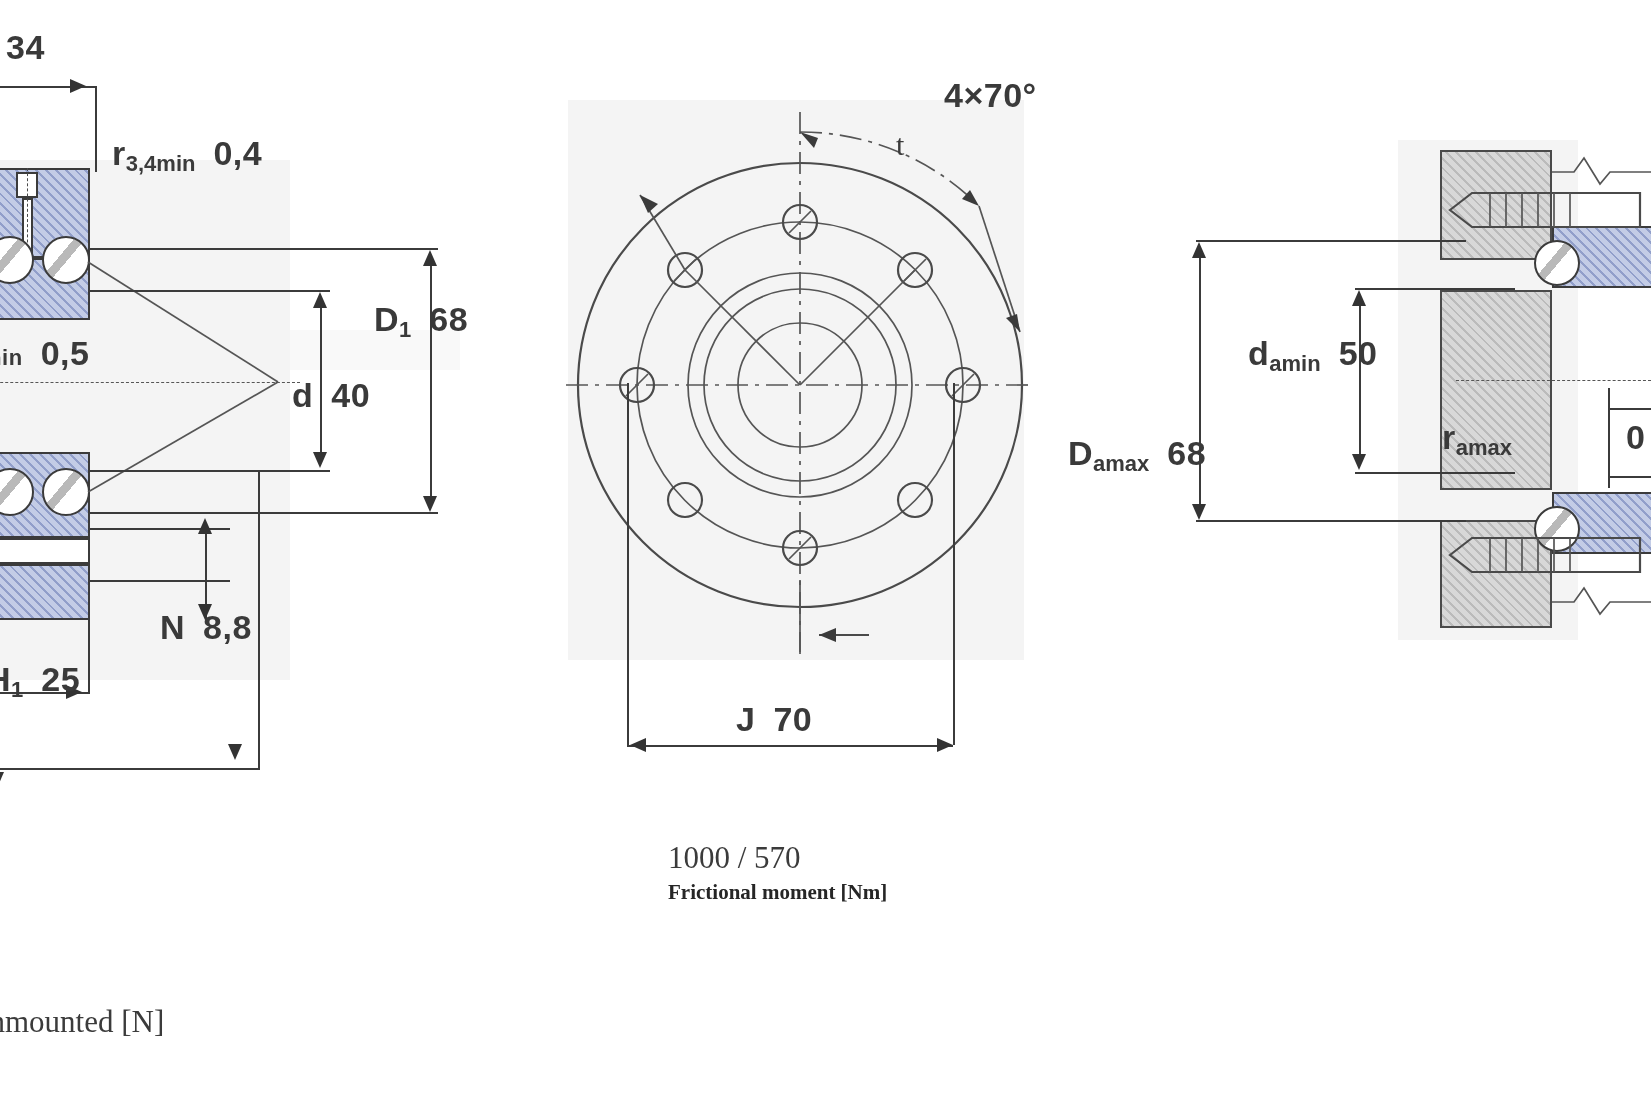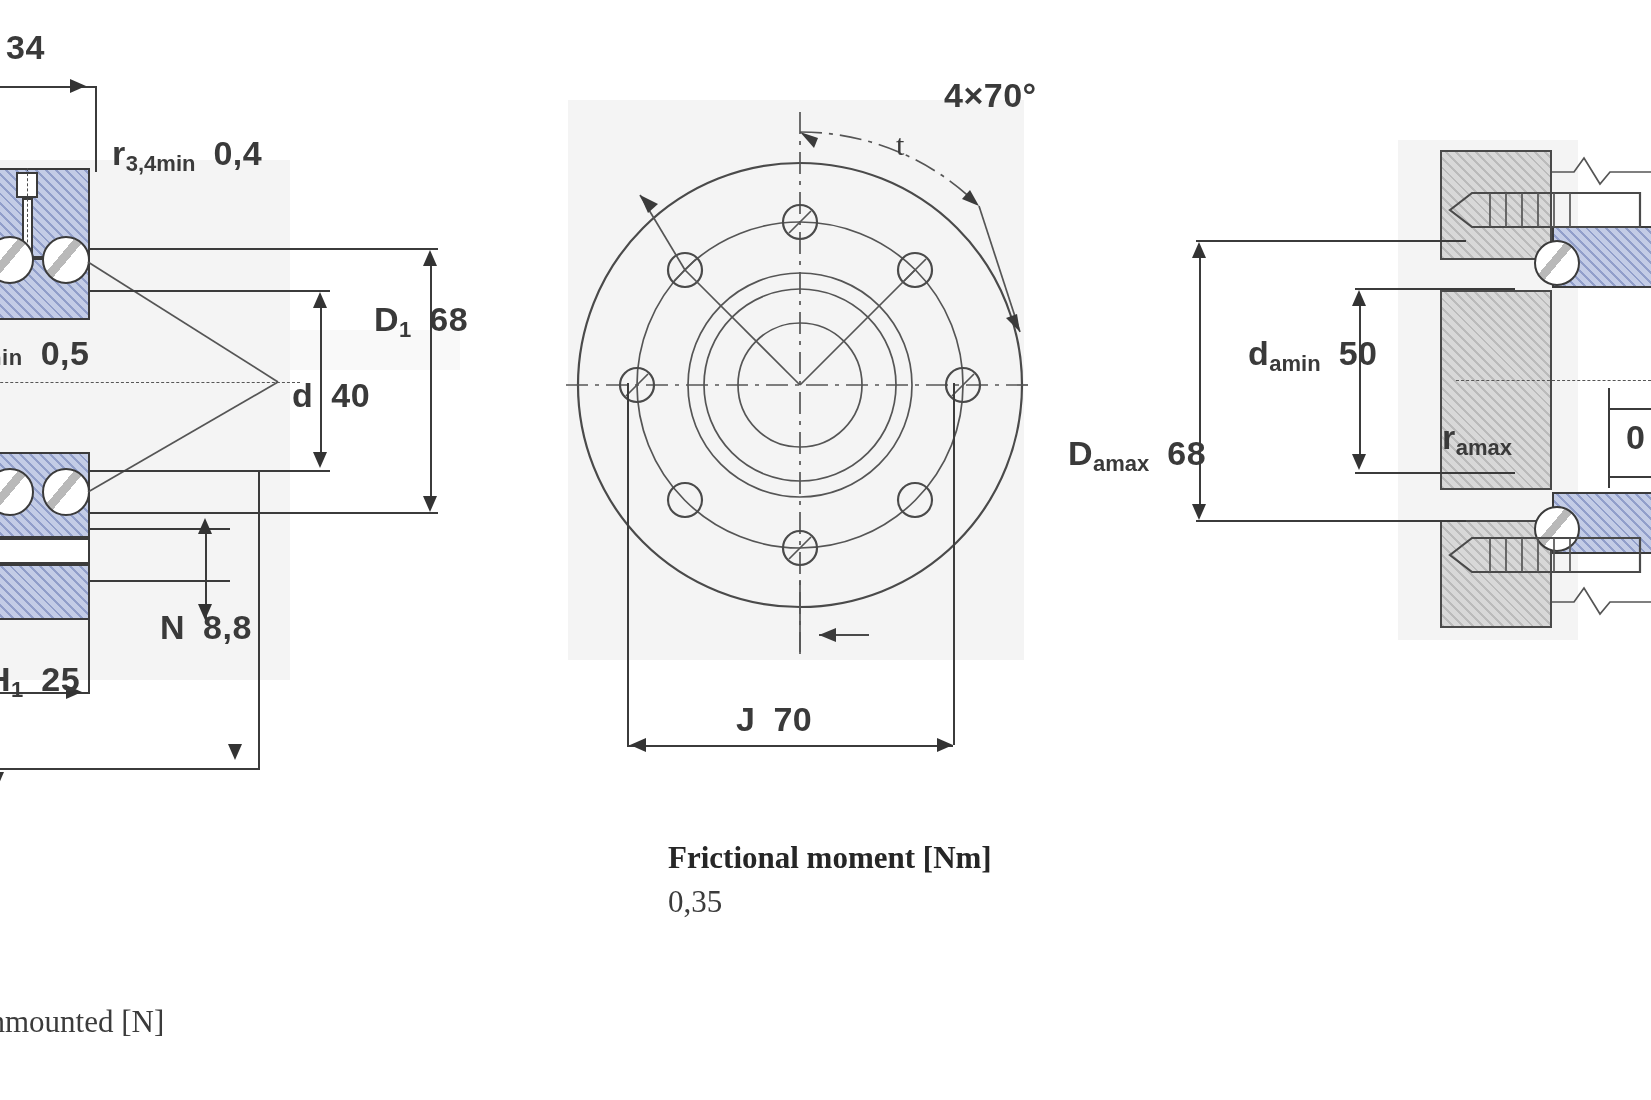--- a/index.html
+++ b/index.html
@@ -8,21 +8,21 @@
 
   .stage{position:absolute;left:0;top:0;width:1651px;height:1100px;}
 
   
   .lbl{position:absolute;white-space:nowrap;color:#3a3a3a;
        font-family:"Liberation Sans",sans-serif;font-weight:700;}
   .dim{font-size:34px;letter-spacing:.5px;}
   .dim .sub{font-size:22px;vertical-align:-6px;letter-spacing:0;}
   .gap{display:inline-block;width:18px;}
 
-  .serif-b{font-family:"Liberation Serif",serif;font-weight:700;font-size:31px;color:#262626;}
+  .serif-b{font-family:"Liberation Serif",serif;font-weight:700;font-size:21px;color:#262626;}
   .serif-bi{font-family:"Liberation Serif",serif;font-weight:700;font-style:italic;font-size:31px;color:#262626;}
   .serif-n{font-family:"Liberation Serif",serif;font-weight:400;font-size:31px;color:#3b3b3b;}
 
   
   .h{position:absolute;height:0;border-top:2.5px solid #3b3b3b;}
   .v{position:absolute;width:0;border-left:2.5px solid #3b3b3b;}
   .v-thin{position:absolute;width:0;border-left:1.6px solid #4a4a4a;}
   .h-center{position:absolute;height:0;border-top:1.6px dashed #555;}
 
   
@@ -280,17 +280,17 @@
     <div class="h" style="left:1608px;top:408px;width:43px;"></div>
     <div class="h" style="left:1608px;top:476px;width:43px;"></div>
     <div class="lbl dim" style="left:1626px;top:418px;">
       <span>0</span>
     </div>
 
     <div class="h-center" style="left:1456px;top:380px;width:195px;"></div>
   </div>
 
   <div style="position:absolute;left:668px;top:838px;">
+    <div class="serif-n" style="white-space:nowrap;line-height:1.32;">1000 / 570</div>
     <div class="serif-b" style="white-space:nowrap;line-height:1.30;">Frictional moment [Nm]</div>
-    <div class="serif-n" style="white-space:nowrap;line-height:1.32;margin-top:4px;">0,35</div>
   </div>
 
 </div>
 
 </body></html>

